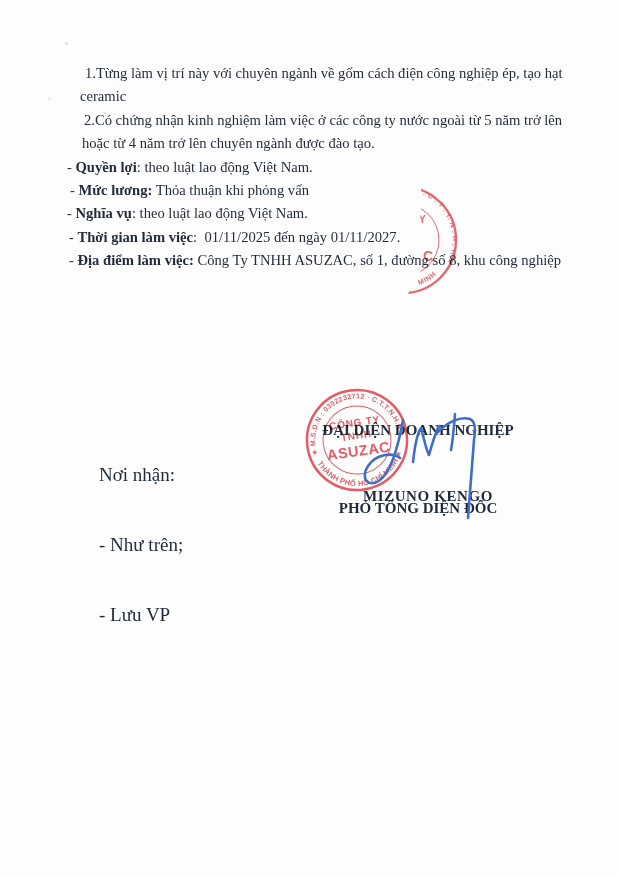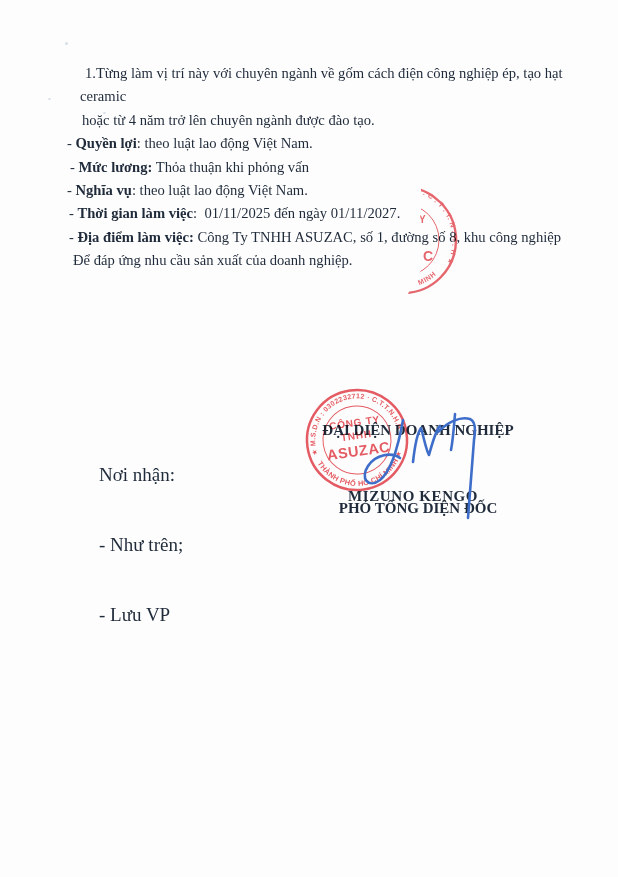--- a/index.html
+++ b/index.html
@@ -6,21 +6,21 @@
   .page{
     position:relative;width:618px;height:877px;background:#fdfdfd;overflow:hidden;
     font-family:"Liberation Serif","DejaVu Serif",serif;color:#1f2a3a;margin:0 auto;
   }
   .textline{white-space:pre;font-size:14.6px;line-height:23.4px;height:23.4px;}
   .body-block{position:absolute;left:67px;top:62px;width:520px;}
   .b{font-weight:bold;}
   .rep-heading{position:absolute;left:318px;top:365px;width:200px;text-align:center;
     font-weight:bold;font-size:15px;line-height:26px;white-space:pre;}
   .recipients{position:absolute;left:99px;top:417px;font-size:19px;line-height:23.2px;white-space:pre;}
-  .signer-name{position:absolute;left:348px;top:488px;width:145px;text-align:left;
+  .signer-name{position:absolute;left:348px;top:488px;width:145px;text-align:right;
     font-weight:bold;font-size:15px;letter-spacing:.6px;white-space:pre;z-index:1;}
   .stamp-main{position:absolute;left:304px;top:387px;width:106px;height:106px;
     opacity:.86;z-index:2;mix-blend-mode:multiply;transform:rotate(-8deg);}
   .stamp-partial-wrap{position:absolute;left:397px;top:179px;width:66px;height:122px;
     opacity:.8;z-index:2;mix-blend-mode:multiply;
     clip-path:polygon(24px 0px,66px 0px,66px 122px,8px 122px,14px 108px,26px 88px,18px 62px,24px 34px);}
   .signature{position:absolute;left:330px;top:392px;width:160px;height:135px;z-index:3;}
   .stamp-sans{font-family:"Liberation Sans","DejaVu Sans",sans-serif;}
   .speck{position:absolute;border-radius:50%;background:#b9c6da;opacity:.55;}
 </style>
@@ -29,29 +29,29 @@
 
 <div class="page">
 
   <div class="speck" style="left:65px;top:42px;width:3px;height:3px;"></div>
   <div class="speck" style="left:48px;top:98px;width:3px;height:2px;"></div>
   <div class="speck" style="left:103px;top:112px;width:3px;height:2px;"></div>
 
   <div class="body-block">
     <div class="textline" style="padding-left:18px">1.Từng làm vị trí này với chuyên ngành về gốm cách điện công nghiệp ép, tạo hạt</div>
     <div class="textline" style="padding-left:13px">ceramic</div>
+    <div class="textline" style="padding-left:17px">2.Có chứng nhận kinh nghiệm làm việc ở các công ty nước ngoài từ 5 năm trở lên</div>
     <div class="textline" style="padding-left:15px">hoặc từ 4 năm trở lên chuyên ngành được đào tạo.</div>
 
     <div class="textline"><span>- </span><span class="b">Quyền lợi</span><span>: theo luật lao động Việt Nam.</span></div>
     <div class="textline" style="padding-left:3px"><span>- </span><span class="b">Mức lương:</span><span> Thỏa thuận khi phỏng vấn</span></div>
     <div class="textline"><span>- </span><span class="b">Nghĩa vụ</span><span>: theo luật lao động Việt Nam.</span></div>
     <div class="textline" style="padding-left:2px"><span>- </span><span class="b">Thời gian làm việc</span><span>:  01/11/2025 đến ngày 01/11/2027.</span></div>
     <div class="textline" style="padding-left:2px"><span>- </span><span class="b">Địa điểm làm việc:</span><span> Công Ty TNHH ASUZAC, số 1, đường số 8, khu công nghiệp</span></div>
 
-    <div class="textline" style="padding-left:6px">Để đáp ứng nhu cầu sản xuất của doanh nghiệp.</div>
   </div>
 
   <div class="rep-heading">
     <div>ĐẠI DIỆN DOANH NGHIỆP</div>
     <div>PHÓ TỔNG DIỆN ĐỐC</div>
   </div>
 
   <div class="recipients">
     <div>Nơi nhận:</div>
     <div>- Như trên;</div>

